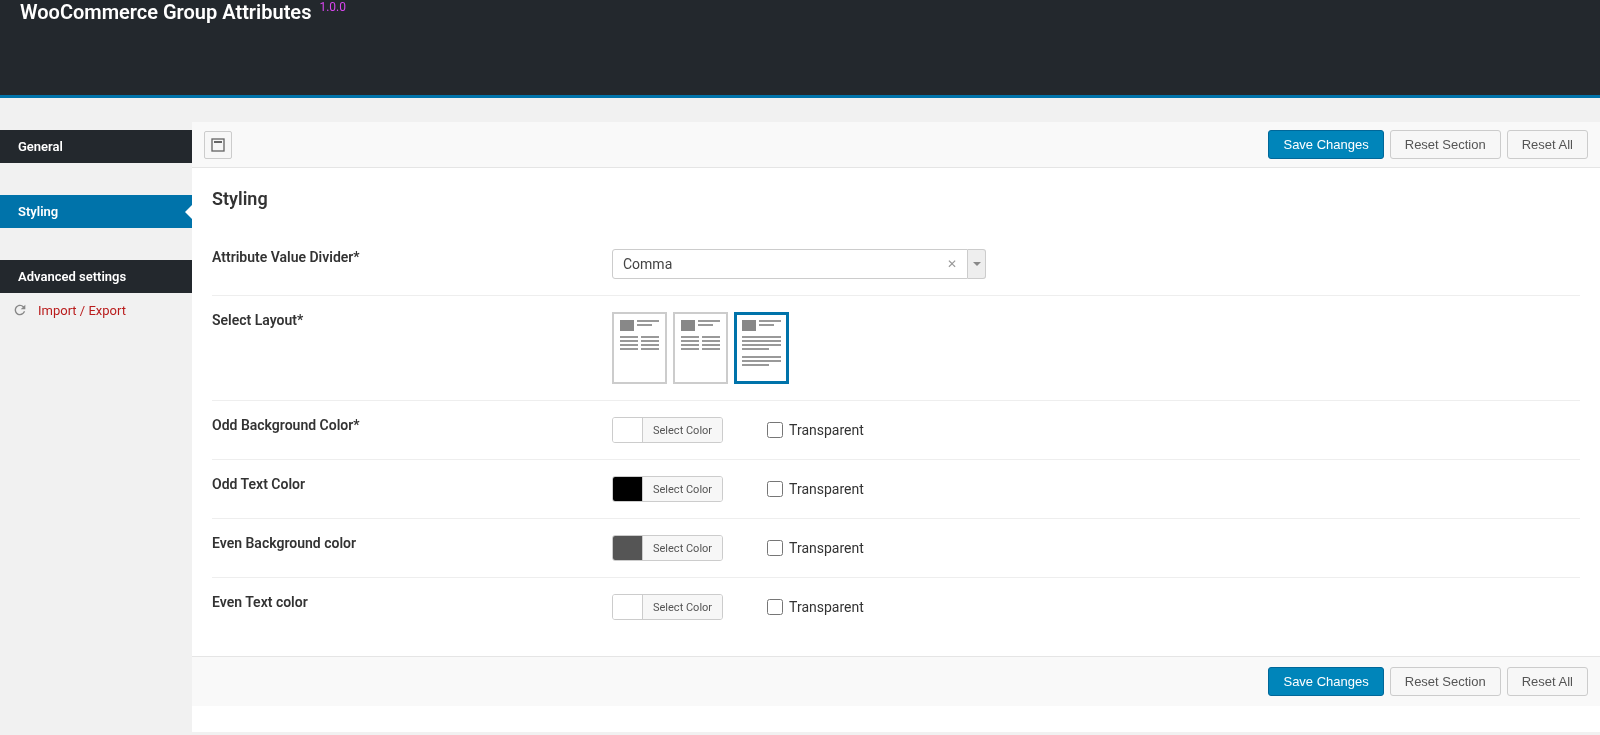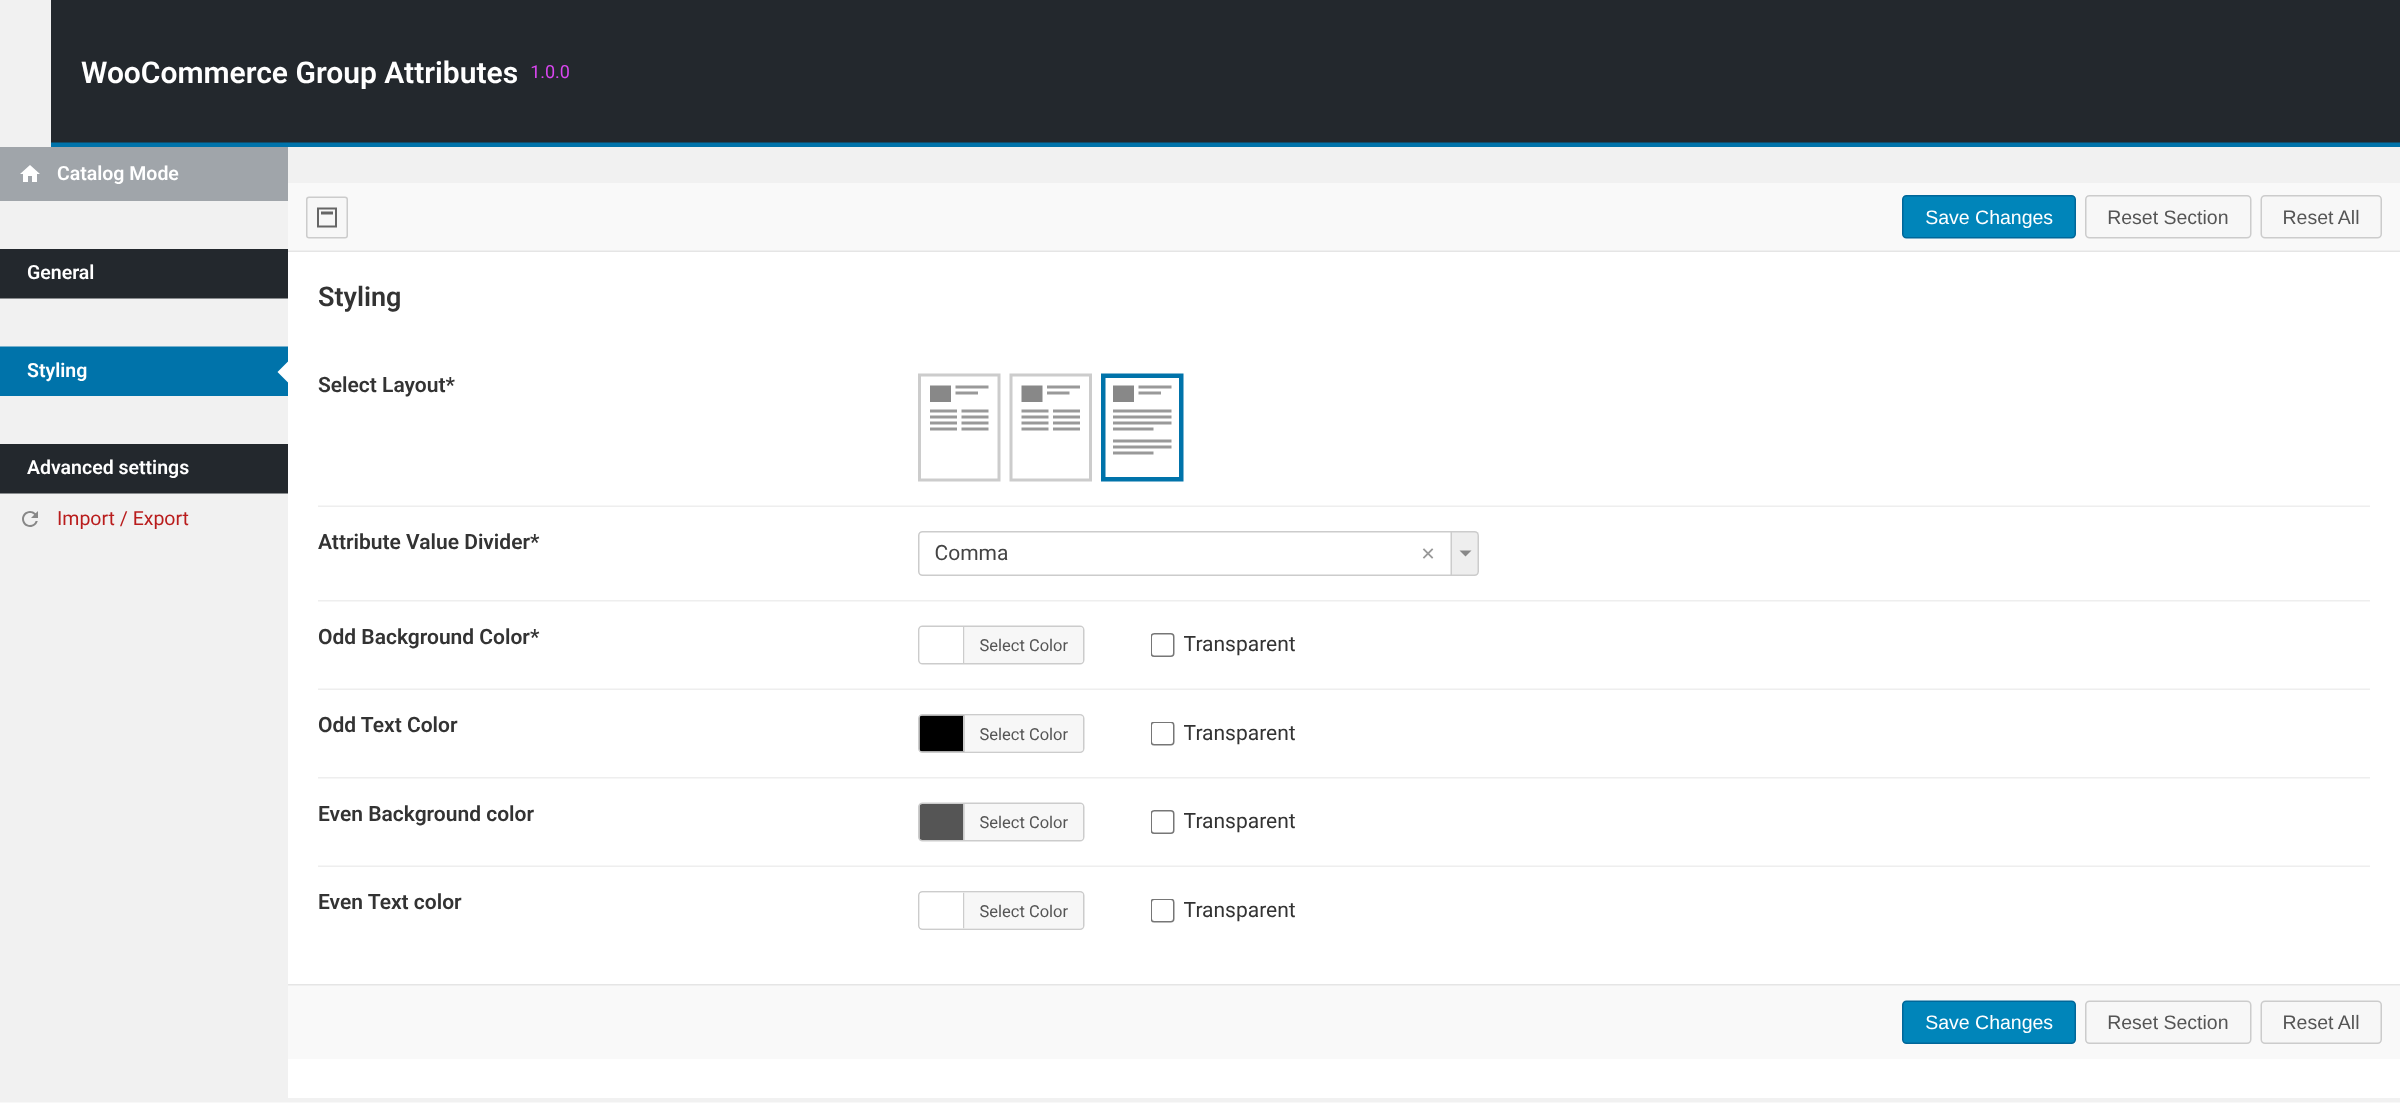--- a/index.html
+++ b/index.html
@@ -1,19 +1,19 @@
 <!DOCTYPE html>
 <html><head>
   <meta charset="utf-8">
   <style>
     * { margin: 0; padding: 0; box-sizing: border-box; }
     body { font-family: -apple-system, BlinkMacSystemFont, "Segoe UI", Roboto, sans-serif; font-size: 13px; background: #f1f1f1; color: #333; }
 
     
-    .header { background: #23282d; height: 98px; border-bottom: 3px solid #0073aa; display: flex; align-items: center; padding: 0 20px; margin-left: 34px; }
+    .header { background: #23282d; height: 98px; border-bottom: 3px solid #0073aa; display: flex; align-items: flex-start; padding: 0 20px; }
     .header-title { color: #fff; font-size: 20px; font-weight: 600; }
     .header-version { color: #d946ef; font-size: 12px; margin-left: 8px; font-weight: 400; }
 
     
     .layout { display: flex; min-height: calc(735px - 101px); }
 
     
     .sidebar { width: 192px; background: #f1f1f1; flex-shrink: 0; }
     .sidebar-section { display: flex; align-items: center; padding: 10px 12px; background: #a0a5aa; color: #fff; font-size: 13px; font-weight: 600; }
     .sidebar-section .icon { margin-right: 10px; width: 16px; height: 16px; fill: #fff; }
@@ -79,26 +79,20 @@
 <body>
 
 <div class="header">
   <span class="header-title">WooCommerce Group Attributes</span>
   <span class="header-version">1.0.0</span>
 </div>
 
 <div class="layout">
 
   <div class="sidebar">
-    <div class="sidebar-section">
-      <svg class="icon" viewBox="0 0 24 24">
-          <path d="M10 20v-6h4v6h5v-8h3L12 3 2 12h3v8z"></path>
-        </svg>
-      <span>Catalog Mode</span>
-    </div>
     <div class="sidebar-item">
       <span>General</span>
     </div>
     <div class="sidebar-item active">
       <span>Styling</span>
     </div>
     <div class="sidebar-item">
       <span>Advanced settings</span>
     </div>
     <div class="sidebar-import">
@@ -122,20 +116,33 @@
       </div>
       <div class="toolbar-right">
         <button class="btn btn-primary">Save Changes</button>
         <button class="btn">Reset Section</button>
         <button class="btn">Reset All</button>
       </div>
     </div>
 
     <div class="content">
       <h2 class="section-title">Styling</h2>
+
+      <div class="field-row">
+        <div class="field-label">Attribute Value Divider*</div>
+        <div class="field-control">
+          <div class="select-wrap">
+            <div class="select-main">
+              <span>Comma</span>
+              <span class="select-clear">✕</span>
+            </div>
+            <div class="select-arrow"></div>
+          </div>
+        </div>
+      </div>
 
       <div class="field-row">
         <div class="field-label">Select Layout*</div>
         <div class="field-control">
           <div class="layout-thumbs">
             <div class="layout-thumb">
               <div class="layout-thumb-head">
                   <div class="layout-thumb-square"></div>
                   <div class="layout-thumb-lines">
                     <div class="layout-thumb-line"></div>
@@ -225,33 +232,20 @@
                 <div class="layout-thumb-line"></div>
                   <div class="layout-thumb-line"></div>
                   <div class="layout-thumb-line short"></div>
               </div>
             </div>
           </div>
         </div>
       </div>
 
       <div class="field-row">
-        <div class="field-label">Attribute Value Divider*</div>
-        <div class="field-control">
-          <div class="select-wrap">
-            <div class="select-main">
-              <span>Comma</span>
-              <span class="select-clear">✕</span>
-            </div>
-            <div class="select-arrow"></div>
-          </div>
-        </div>
-      </div>
-
-      <div class="field-row">
         <div class="field-label">Odd Background Color*</div>
         <div class="field-control">
           <div class="color-picker">
             <div class="color-swatch" style="background:#ffffff"></div>
             <div class="color-btn">Select Color</div>
           </div>
           <div class="checkbox-wrap">
             <input type="checkbox" style="">
             <label>Transparent</label>
           </div>

